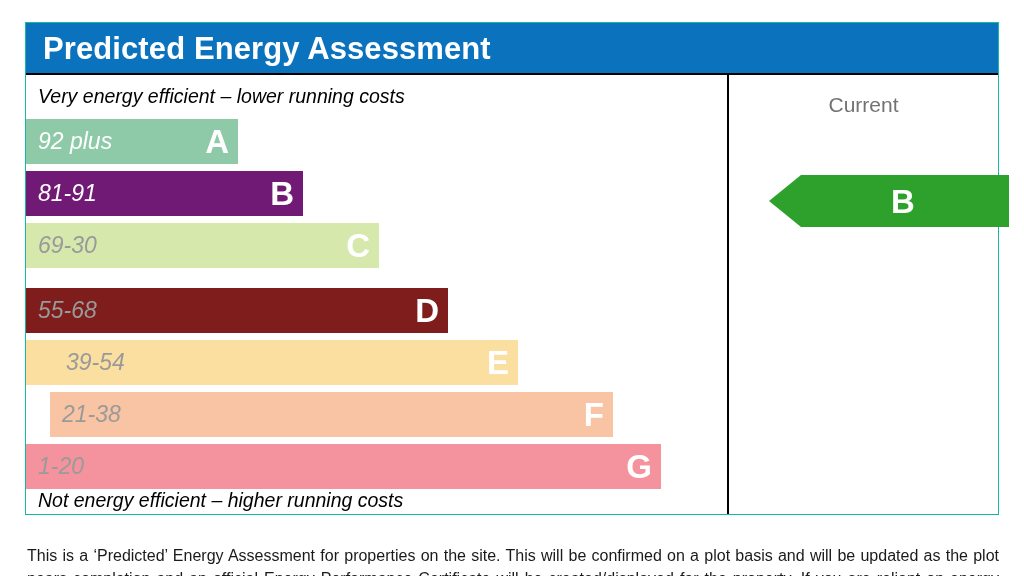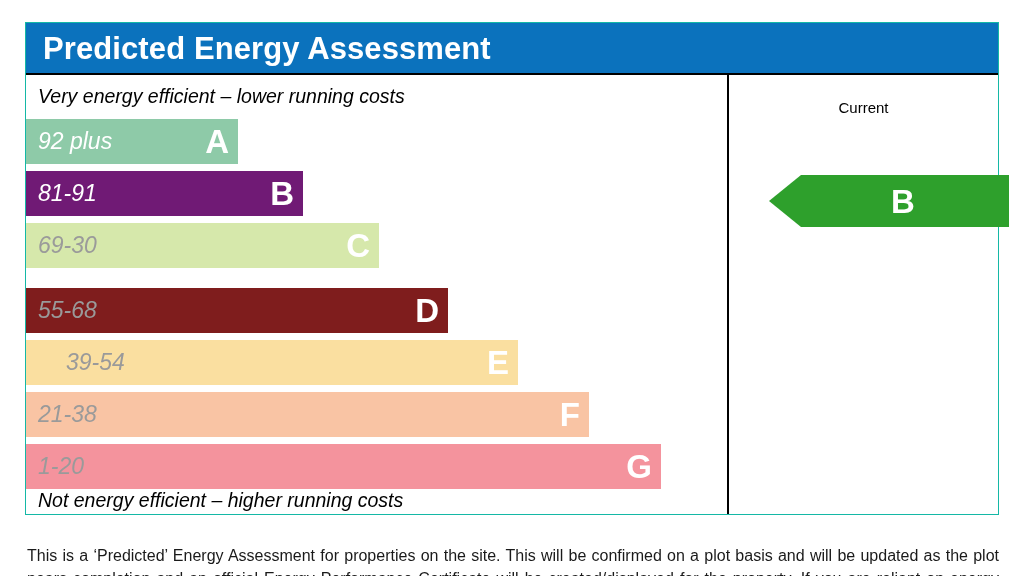--- a/index.html
+++ b/index.html
@@ -133,26 +133,26 @@
   
   .current-panel {
     position: absolute;
     left: 703px;
     top: 0;
     right: 0;
     height: 100%;
   }
   .current-heading {
     position: absolute;
-    top: 24px;
+    top: 18px;
     left: 0;
     right: 0;
     text-align: center;
-    font-size: 15px;
-    color: #000000;
+    font-size: 21px;
+    color: #737373;
   }
   .rating-arrow-wrap {
     position: absolute;
     left: 40px;
     top: 100px;
     width: 240px;
     height: 52px;
   }
   .rating-arrow {
     position: relative;
@@ -220,21 +220,21 @@
               <span class="band-letter">C</span>
             </div>
             <div class="band dim greyish" style="width: 422px; background: #7f1d1d; margin-top: 20px;">
               <span class="band-range" style="color: rgb(154, 154, 154);">55-68</span>
               <span class="band-letter">D</span>
             </div>
             <div class="band dim greyish" style="width: 492px; background: rgb(250, 223, 160);">
               <span class="band-range" style="color: rgb(154, 154, 154); margin-left: 28px;">39-54</span>
               <span class="band-letter">E</span>
             </div>
-            <div class="band dim greyish" style="width: 563px; background: rgb(249, 196, 164);">
+            <div class="band dim greyish" style="width: 563px; background: rgb(249, 196, 164); margin-left: 24px;">
               <span class="band-range" style="color: rgb(154, 154, 154);">21-38</span>
               <span class="band-letter">F</span>
             </div>
             <div class="band dim greyish" style="width: 635px; background: rgb(244, 147, 157);">
               <span class="band-range" style="color: rgb(154, 154, 154);">1-20</span>
               <span class="band-letter">G</span>
             </div>
           </div>
 
         <div class="caption caption-bottom">Not energy efficient – higher running costs</div>

